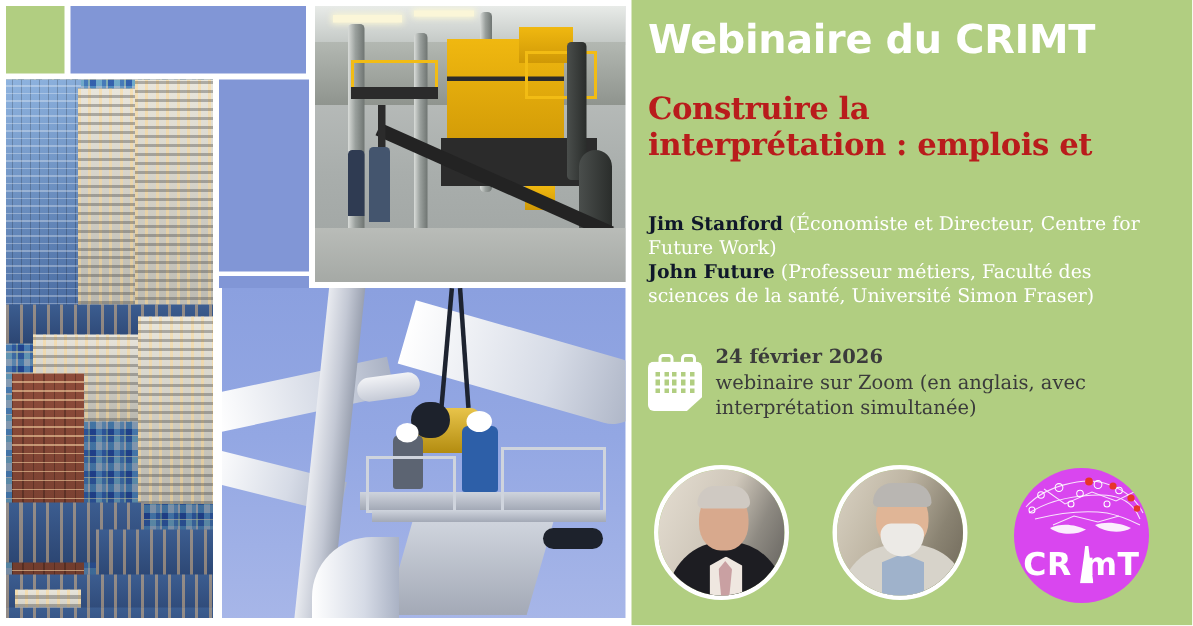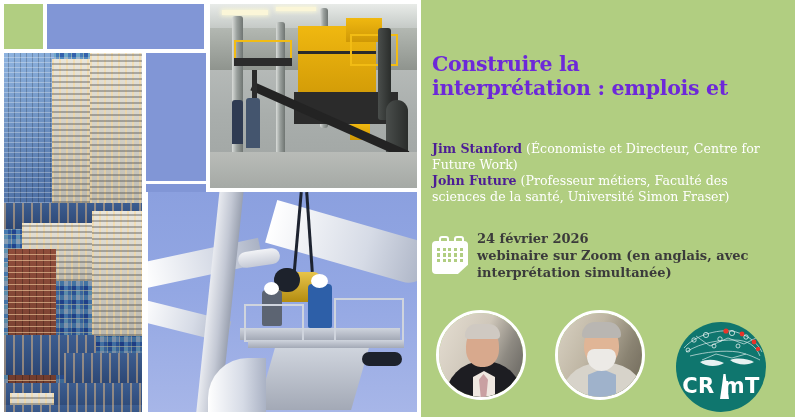--- a/index.html
+++ b/index.html
@@ -66,47 +66,47 @@
   .wt-helmet{background:#ffffff;border-radius:50%;}
   .wt-gear{background:#1d222c;border-radius:4px;}
 
   
   #panel{position:absolute;left:421px;top:0;width:374px;height:417px;background:#b1ce81;}
 
   #title{position:absolute;left:11px;top:13px;width:355px;color:#ffffff;
      font-family:"DejaVu Sans",sans-serif;font-weight:bold;font-size:26.5px;
      letter-spacing:-.2px;line-height:1.05;white-space:nowrap;}
 
-  #subtitle{position:absolute;left:11px;top:52px;width:352px;color:#6d28d9;
+  #subtitle{position:absolute;left:11px;top:60px;width:352px;color:#b91c1c;
      font-family:"DejaVu Serif",serif;font-weight:bold;font-size:20.5px;
      line-height:1.17;letter-spacing:-.3px;}
   #subtitle .ln{display:block;}
 
   #speakers{position:absolute;left:11px;top:141px;width:352px;
      font-family:"DejaVu Serif",serif;font-size:12.6px;line-height:1.27;color:#ffffff;}
   #speakers .sp{display:block;}
-  #speakers .nm{color:#4c1d95;font-weight:bold;}
+  #speakers .nm{color:#0f172a;font-weight:bold;}
 
   #details{position:absolute;left:11px;top:230px;width:356px;display:flex;gap:9px;}
   #cal{flex:0 0 auto;width:36px;height:38px;position:relative;margin-top:6px;}
   .cal-ring{position:absolute;top:0;width:6px;height:8px;border:2px solid #ffffff;
      border-radius:3px;background:transparent;}
   .cal-ring.l{left:7px;} .cal-ring.r{left:22px;}
   .cal-body{position:absolute;left:0;top:5px;width:36px;height:33px;background:#ffffff;
      border-radius:4px;
      -webkit-clip-path:polygon(0 0,100% 0,100% 72%,72% 100%,0 100%);
      clip-path:polygon(0 0,100% 0,100% 72%,72% 100%,0 100%);}
   .cal-dots{position:absolute;left:5px;top:12px;width:26px;display:grid;
      grid-template-columns:repeat(5,1fr);gap:2.2px;}
   .cal-dots i{display:block;width:3.2px;height:3.2px;background:#b1ce81;}
   #detail-text{font-family:"DejaVu Serif",serif;font-size:13px;line-height:1.32;color:#3b3b3b;}
   #detail-text .dl{display:block;}
   #detail-text .d1{font-weight:bold;}
   #detail-text .d2{font-weight:bold;}
-  #detail-text .d3{font-weight:bold;}
+  #detail-text .d3{font-weight:normal;}
 
   #logos{position:absolute;left:12px;top:308px;width:356px;height:100px;}
   .avatar{position:absolute;top:2px;width:90px;height:90px;border-radius:50%;
      border:3px solid #ffffff;box-sizing:border-box;overflow:hidden;}
   .avatar.a1{left:3px;}
   .avatar.a2{left:122px;}
   .av-bg{position:absolute;inset:0;}
   .a1 .av-bg{background:linear-gradient(115deg,#e5ded2 0%,#cfc7ba 45%,#8e8a82 70%,#5e5c58 100%);}
   .a2 .av-bg{background:linear-gradient(115deg,#d9d2c3 0%,#bfb6a4 40%,#8a8372 72%,#6d6657 100%);}
   .av-el{position:absolute;}
@@ -117,22 +117,22 @@
      -webkit-clip-path:polygon(50% 0,100% 18%,72% 100%,28% 100%,0 18%);clip-path:polygon(50% 0,100% 18%,72% 100%,28% 100%,0 18%);}
   .a1-face{left:27px;top:14px;width:33px;height:40px;background:#d8a98d;border-radius:48% 48% 44% 44%;}
   .a1-hair{left:26px;top:11px;width:35px;height:15px;background:#cfc9c2;border-radius:18px 18px 6px 6px;}
   .a2-jacket{left:2px;bottom:-8px;width:86px;height:42px;background:#d7d3ca;border-radius:38px 38px 0 0;}
   .a2-shirt{left:30px;bottom:-8px;width:28px;height:36px;background:#9fb2cb;
      -webkit-clip-path:polygon(50% 0,100% 16%,100% 100%,0 100%,0 16%);clip-path:polygon(50% 0,100% 16%,100% 100%,0 100%,0 16%);}
   .a2-face{left:26px;top:13px;width:35px;height:40px;background:#e0b596;border-radius:48% 48% 46% 46%;}
   .a2-hair{left:24px;top:9px;width:39px;height:16px;background:#b9b6b2;border-radius:20px 20px 5px 5px;}
   .a2-beard{left:29px;top:36px;width:29px;height:22px;background:#eceae6;border-radius:8px 8px 16px 16px;}
 
-  #crimt{position:absolute;left:243px;top:14px;width:90px;height:90px;border-radius:50%;
-     background:#0f766e;overflow:hidden;text-decoration:underline;}
+  #crimt{position:absolute;left:243px;top:4px;width:90px;height:90px;border-radius:50%;
+     background:#d946ef;overflow:hidden;text-decoration:underline;}
   #crimt .net{position:absolute;left:0;top:4px;width:90px;height:44px;}
   #crimt-word{position:absolute;left:0;bottom:14px;width:90px;text-align:center;
      color:#ffffff;font-family:"DejaVu Sans",sans-serif;font-weight:bold;font-size:21px;
      letter-spacing:.4px;}
   #crimt-tower{position:absolute;left:44px;bottom:13px;width:9px;height:25px;background:#ffffff;
      -webkit-clip-path:polygon(38% 0,62% 0,72% 30%,100% 100%,0 100%,28% 30%);
      clip-path:polygon(38% 0,62% 0,72% 30%,100% 100%,0 100%,28% 30%);}
 </style>
 </head>
 <body>
@@ -208,20 +208,21 @@
       <div class="wt wt-rail" style="left:186px;top:106px;width:66px;height:42px;"></div>
       <div class="wt wt-plat" style="left:100px;top:148px;width:156px;height:8px;"></div>
       <div class="wt wt-plat" style="left:118px;top:156px;width:94px;height:62px;transform:skewX(-16deg);"></div>
       <div class="wt wt-gear" style="left:214px;top:160px;width:40px;height:14px;border-radius:7px;"></div>
       <div class="wt wt-blade" style="left:60px;top:166px;width:58px;height:54px;border-radius:40px 0 0 0;"></div>
     </div>
   </div>
 
   <div id="panel">
 
+    <div id="title">Webinaire du CRIMT</div>
 
     <div id="subtitle">
       <span class="ln">Construire la</span>
       <span class="ln">interprétation : emplois et</span>
     </div>
 
     <div id="speakers">
       <span class="sp">
         <span class="nm">Jim Stanford</span>
         <span>(Économiste et Directeur, Centre for Future Work)</span>

